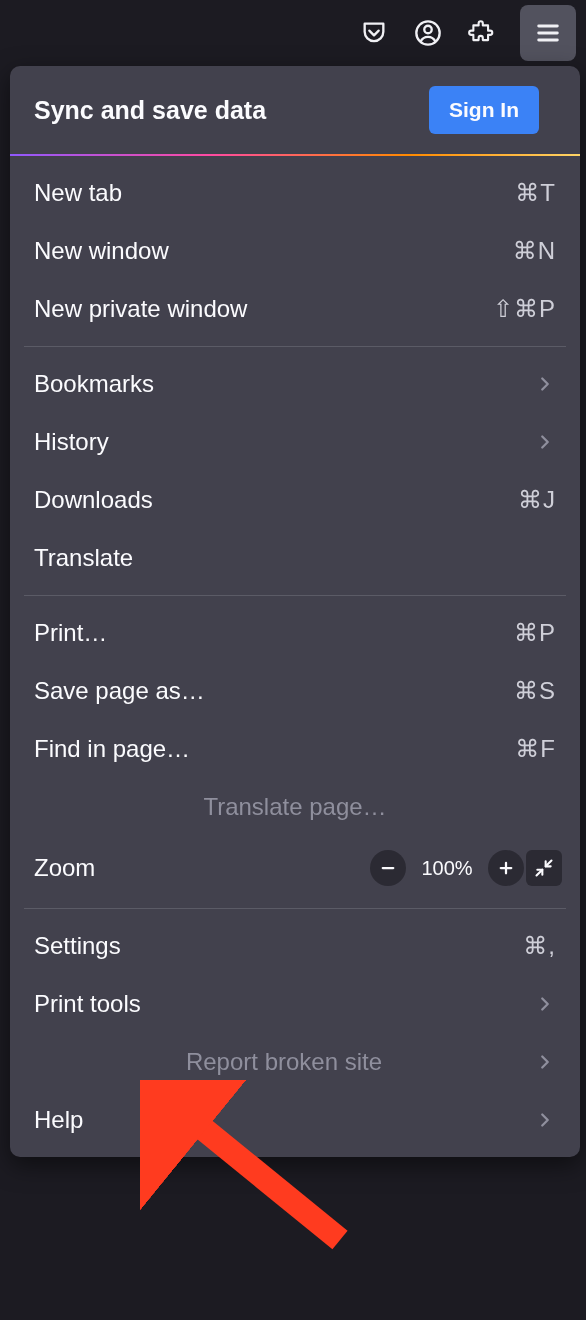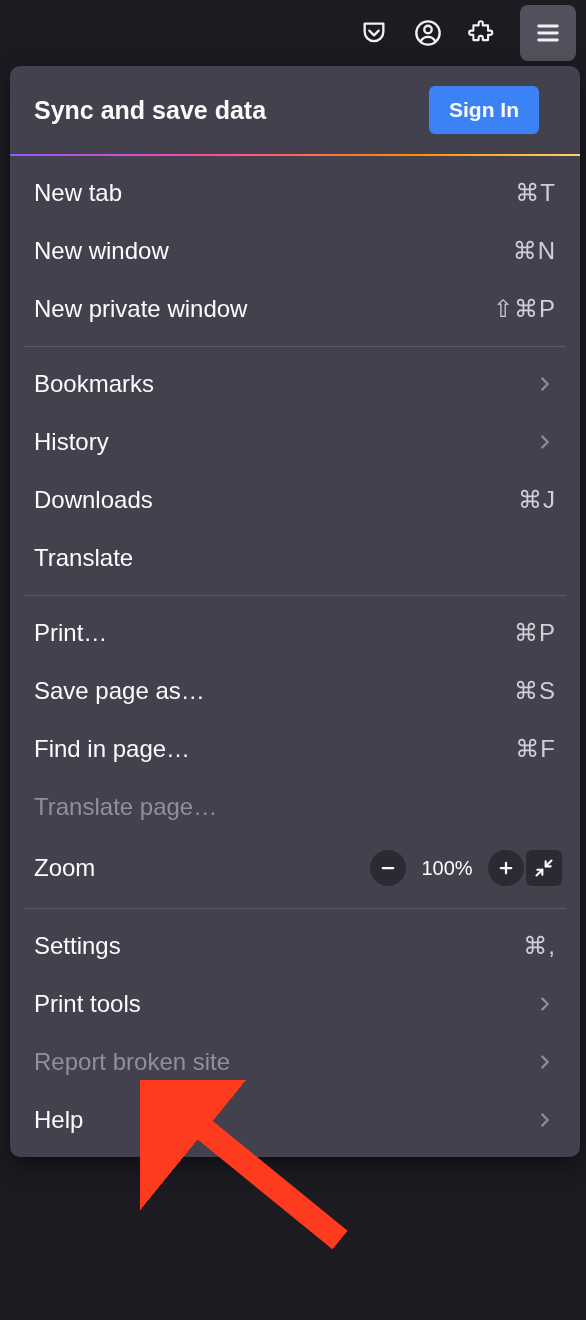--- a/index.html
+++ b/index.html
@@ -92,20 +92,21 @@
       align-items: center;
       justify-content: space-between;
       padding: 15px 24px;
       font-size: 24px;
       color: #fbfbfe;
       cursor: pointer;
     }
     .menu-item.disabled {
       color: #8f8f9d;
       cursor: default;
+      text-align: center;
     }
     .menu-item-label {
       flex: 1;
     }
     .shortcut {
       color: #cfcfd8;
       font-size: 24px;
       letter-spacing: 1px;
     }
     .chevron {

